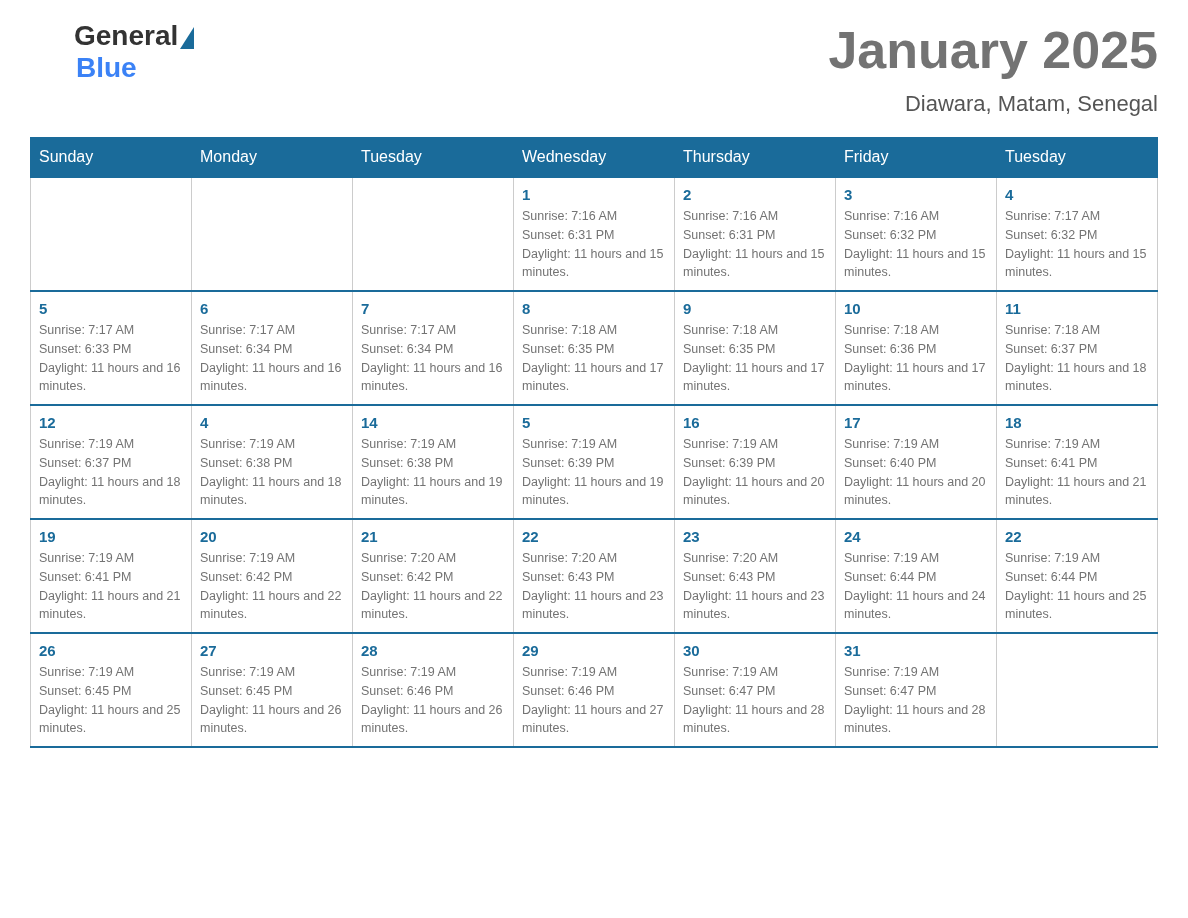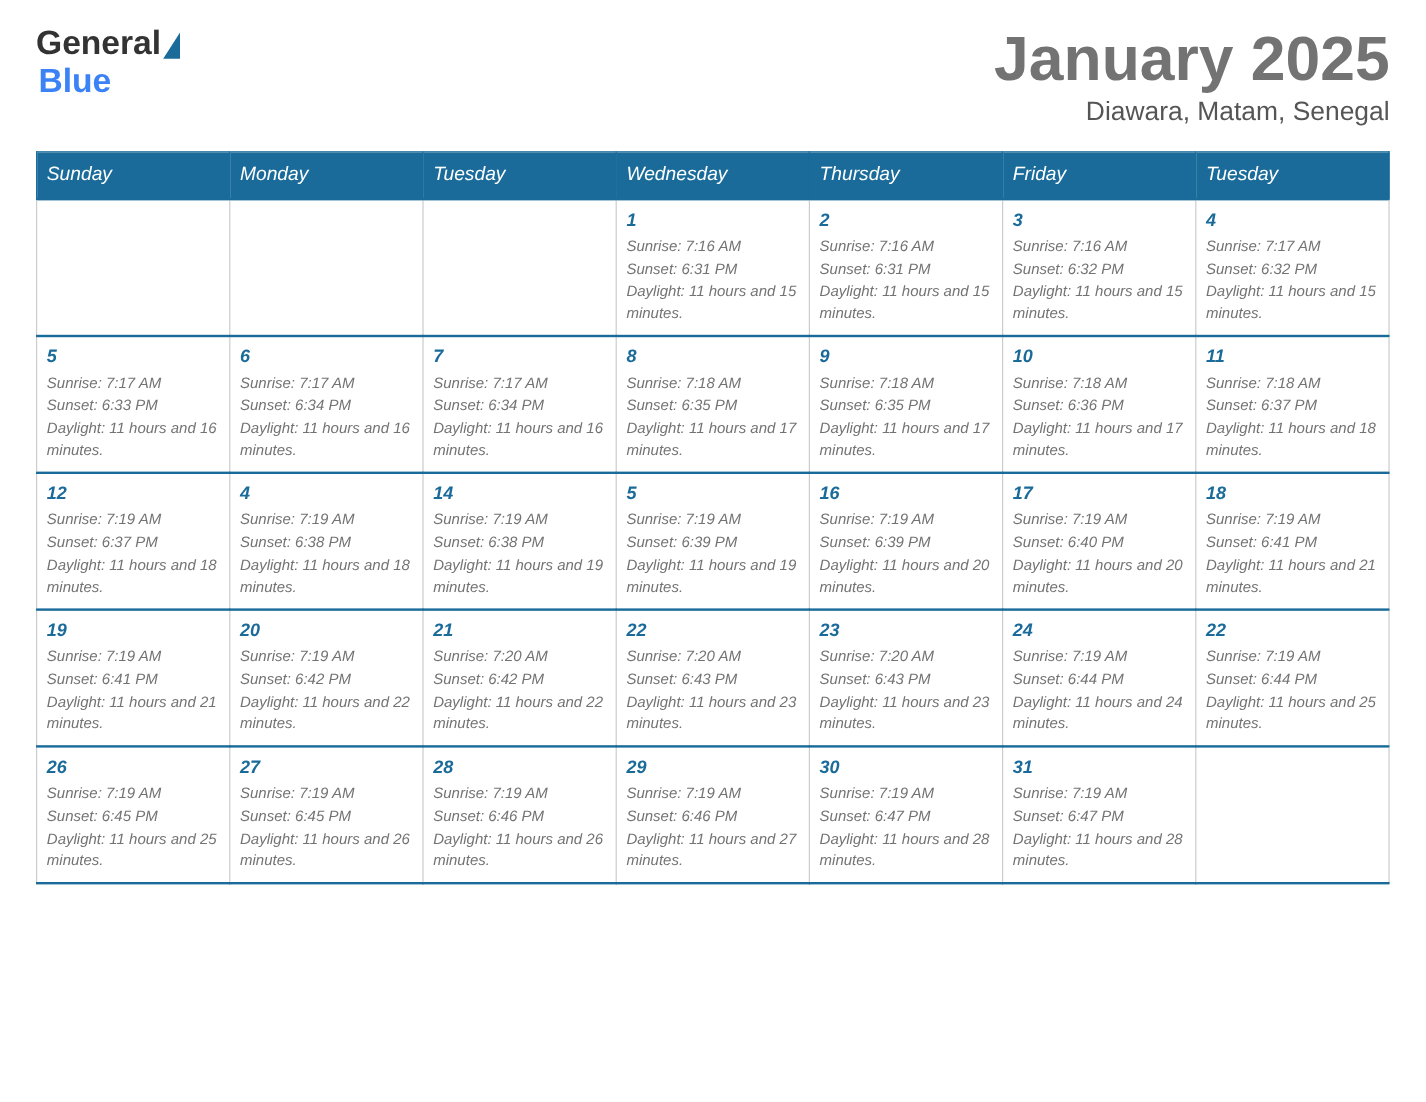--- a/index.html
+++ b/index.html
@@ -14,20 +14,21 @@
     .header {
       display: flex;
       justify-content: space-between;
       align-items: flex-start;
       margin-bottom: 20px;
     }
     .logo {
       display: flex;
       flex-direction: column;
       align-items: flex-start;
+      margin-left: 44px;
     }
     .logo-top {
       display: flex;
       align-items: center;
     }
     .logo-general {
       font-size: 28px;
       font-weight: bold;
       color: #333;
     }
@@ -49,27 +50,26 @@
       text-align: right;
     }
     .title-month {
       font-size: 52px;
       font-weight: bold;
       color: #737373;
     }
     .title-location {
       font-size: 22px;
       color: #555;
-      margin-top: 0;
+      margin-top: 11px;
     }
     .calendar {
       width: 100%;
       border-collapse: collapse;
       border: 1px solid #999;
-      font-style: italic;
     }
     .calendar th {
       background-color: #1a6b9a;
       color: #fff;
       padding: 10px 8px;
       text-align: left;
       font-size: 16px;
       font-weight: normal;
       border: 1px solid #1a6b9a;
     }

